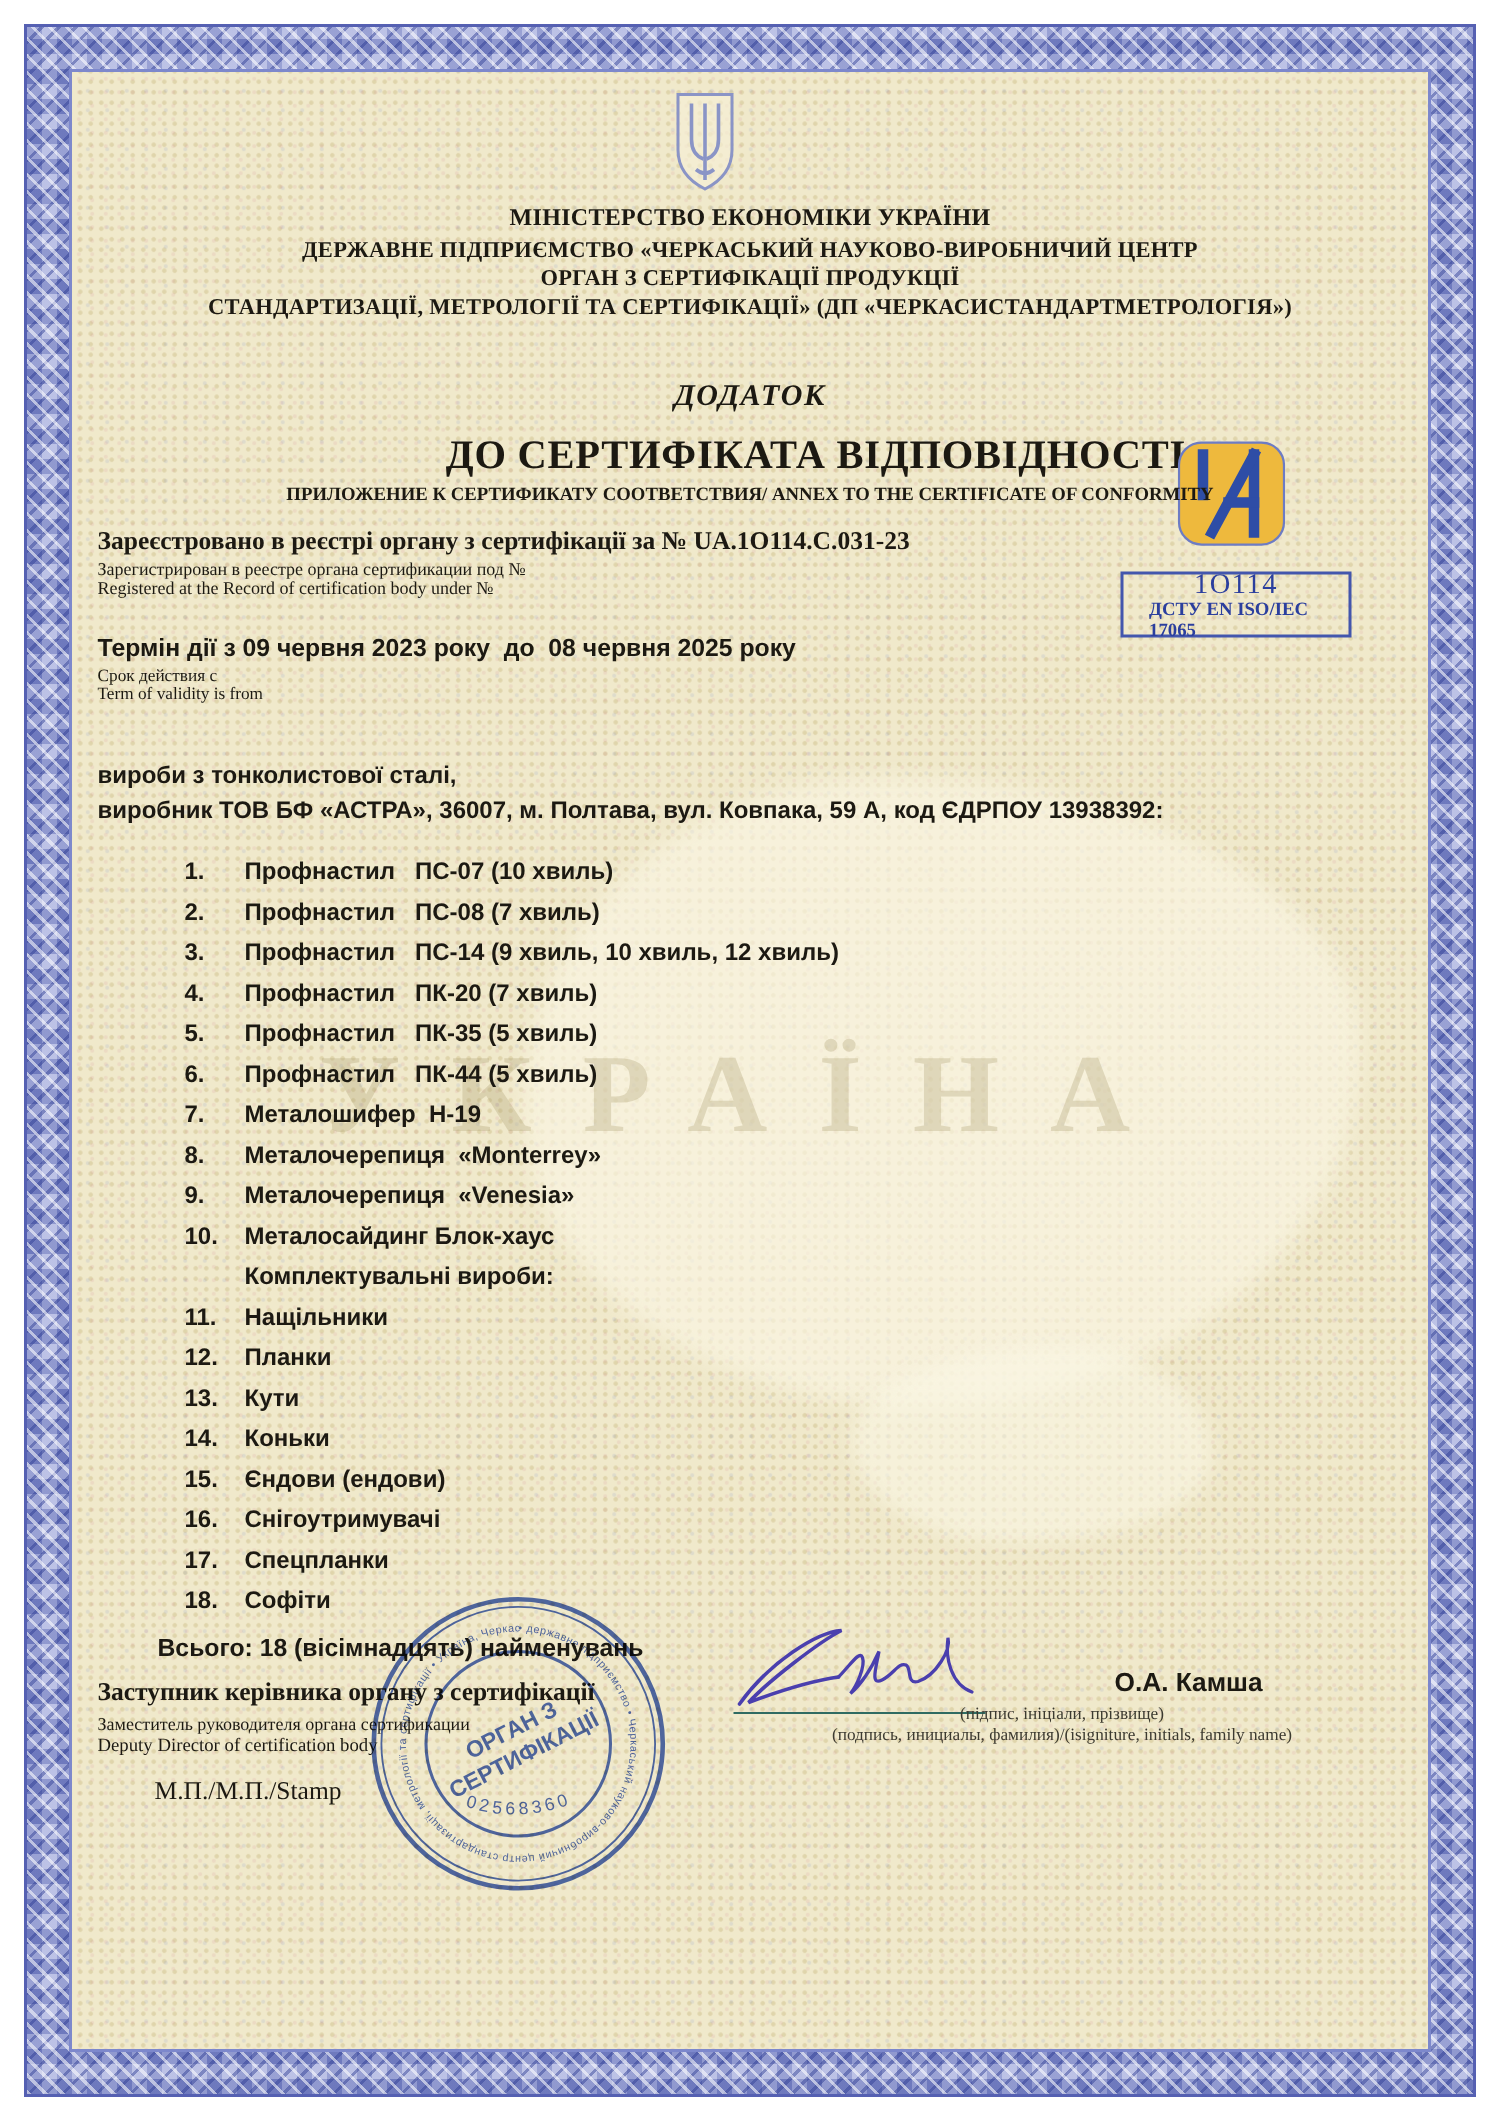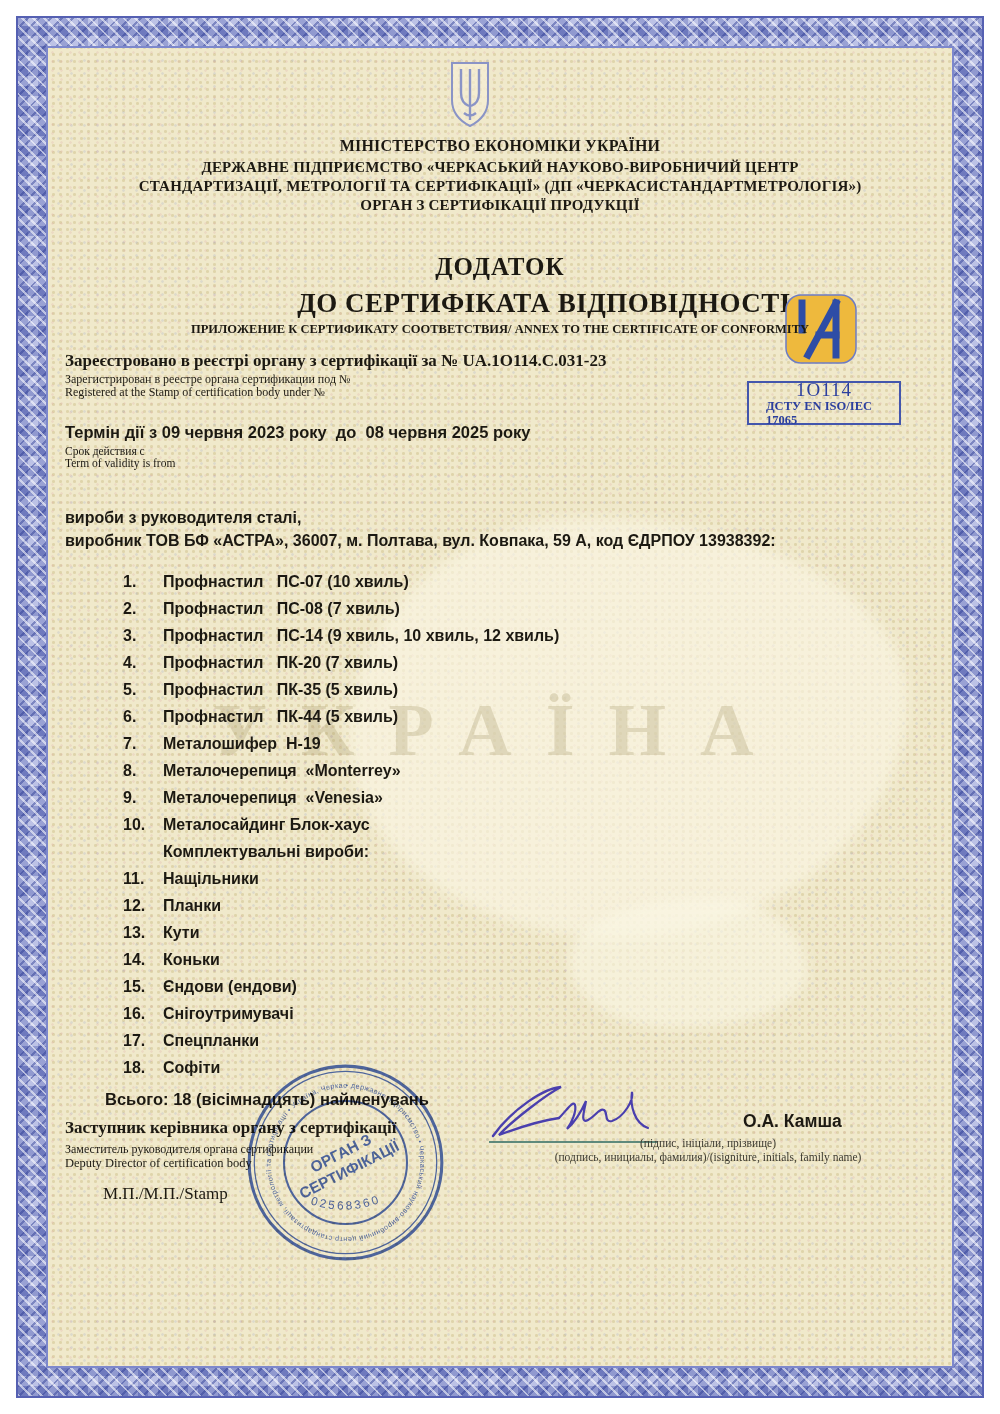--- a/index.html
+++ b/index.html
@@ -42,21 +42,21 @@
   .wm-text{left:0;top:640px;width:100%;text-align:center;
     font-family:"Liberation Serif",serif;font-weight:bold;font-size:74px;letter-spacing:34px;
     color:rgba(168,156,108,.30);white-space:nowrap;}
   
   .emblem{left:400px;top:12px;width:44px;height:70px;}
   
   .hdr{left:0;top:88px;width:100%;text-align:center;font-weight:bold;}
   .hdr .h-line{font-size:15px;line-height:19px;letter-spacing:.2px;}
   .hdr .h-line.first{font-size:16px;margin-bottom:3px;}
   
-  .title-main{left:0;top:205px;width:100%;text-align:center;font-weight:bold;font-size:25px;letter-spacing:1px;}
+  .title-main{left:0;top:205px;width:100%;text-align:center;font-weight:bold;font-size:20px;letter-spacing:1px;font-style:italic;}
   .title-sub{left:0;top:240px;width:100%;text-align:center;font-weight:bold;font-size:27px;letter-spacing:.5px;padding-left:44px;}
   .title-tr{left:0;top:274px;width:100%;text-align:center;font-weight:bold;font-size:12.5px;z-index:3;}
   
   .mark-logo{left:737px;top:246px;width:72px;height:70px;z-index:2;}
   .mark-box{left:699px;top:333px;width:150px;height:40px;border:2px solid #4356ad;
     display:flex;flex-direction:column;align-items:center;justify-content:center;color:var(--brand-blue);}
   .mark-code{font-weight:normal;font-size:19px;line-height:19px;letter-spacing:1px;}
   .mark-std{font-weight:bold;font-size:12.5px;line-height:14px;margin-left:17px;}
   
   .reg-main{left:17px;top:303px;font-weight:bold;font-size:17px;}
@@ -104,22 +104,22 @@
         <path d="M13,9 V33 Q13,43 21,46"></path>
         <path d="M31,9 V33 Q31,43 23,46"></path>
         <path d="M22,48 V60"></path>
         <path d="M16,53 Q22,58 28,53"></path>
       </g>
     </svg>
 
     <div class="hdr">
         <div class="h-line first">МІНІСТЕРСТВО ЕКОНОМІКИ УКРАЇНИ</div>
         <div class="h-line">ДЕРЖАВНЕ ПІДПРИЄМСТВО «ЧЕРКАСЬКИЙ НАУКОВО-ВИРОБНИЧИЙ ЦЕНТР</div>
+        <div class="h-line">ОРГАН З СЕРТИФІКАЦІЇ ПРОДУКЦІЇ</div>
         <div class="h-line">СТАНДАРТИЗАЦІЇ, МЕТРОЛОГІЇ ТА СЕРТИФІКАЦІЇ» (ДП «ЧЕРКАСИСТАНДАРТМЕТРОЛОГІЯ»)</div>
-        <div class="h-line">ОРГАН З СЕРТИФІКАЦІЇ ПРОДУКЦІЇ</div>
       </div>
 
     <div class="title-main">ДОДАТОК</div>
     <div class="title-sub">ДО СЕРТИФІКАТА ВІДПОВІДНОСТІ</div>
     <div class="title-tr">ПРИЛОЖЕНИЕ К СЕРТИФИКАТУ СООТВЕТСТВИЯ/ ANNEX TO THE CERTIFICATE OF CONFORMITY</div>
 
     <svg class="mark-logo" viewBox="0 0 72 70">
       <rect x="1" y="1" width="70" height="68" rx="15" fill="#eeb93d" stroke="#6d7cc4" stroke-width="1.5"></rect>
       <g fill="none" stroke="#2e4da6" stroke-width="7" stroke-linecap="square">
         <path d="M51,9 V61"></path>
@@ -128,27 +128,27 @@
         <path d="M17,9 V36"></path>
       </g>
     </svg>
     <div class="mark-box">
       <div class="mark-code">1О114</div>
       <div class="mark-std">ДСТУ EN ISO/IEC 17065</div>
     </div>
 
     <div class="reg-main">Зареєстровано в реєстрі органу з сертифікації за № UA.1О114.С.031-23</div>
     <div class="reg-ru small-ln">Зарегистрирован в реестре органа сертификации под №</div>
-    <div class="reg-en small-ln">Registered at the Stamp of certification body under №</div>
+    <div class="reg-en small-ln">Registered at the Record of certification body under №</div>
 
     <div class="val-main sans">Термін дії з 09 червня 2023 року  до  08 червня 2025 року</div>
     <div class="val-ru">Срок действия с</div>
     <div class="val-en">Term of validity is from</div>
 
-    <div class="prod1 sans">вироби з руководителя сталі,</div>
+    <div class="prod1 sans">вироби з тонколистової сталі,</div>
     <div class="prod2 sans">виробник ТОВ БФ «АСТРА», 36007, м. Полтава, вул. Ковпака, 59 А, код ЄДРПОУ 13938392:</div>
 
     <div class="plist">
         <div class="item-row">
           <span class="item-num">1.</span>
           <span class="item-text">Профнастил   ПС-07 (10 хвиль)</span>
         </div>
         <div class="item-row">
           <span class="item-num">2.</span>
           <span class="item-text">Профнастил   ПС-08 (7 хвиль)</span>

